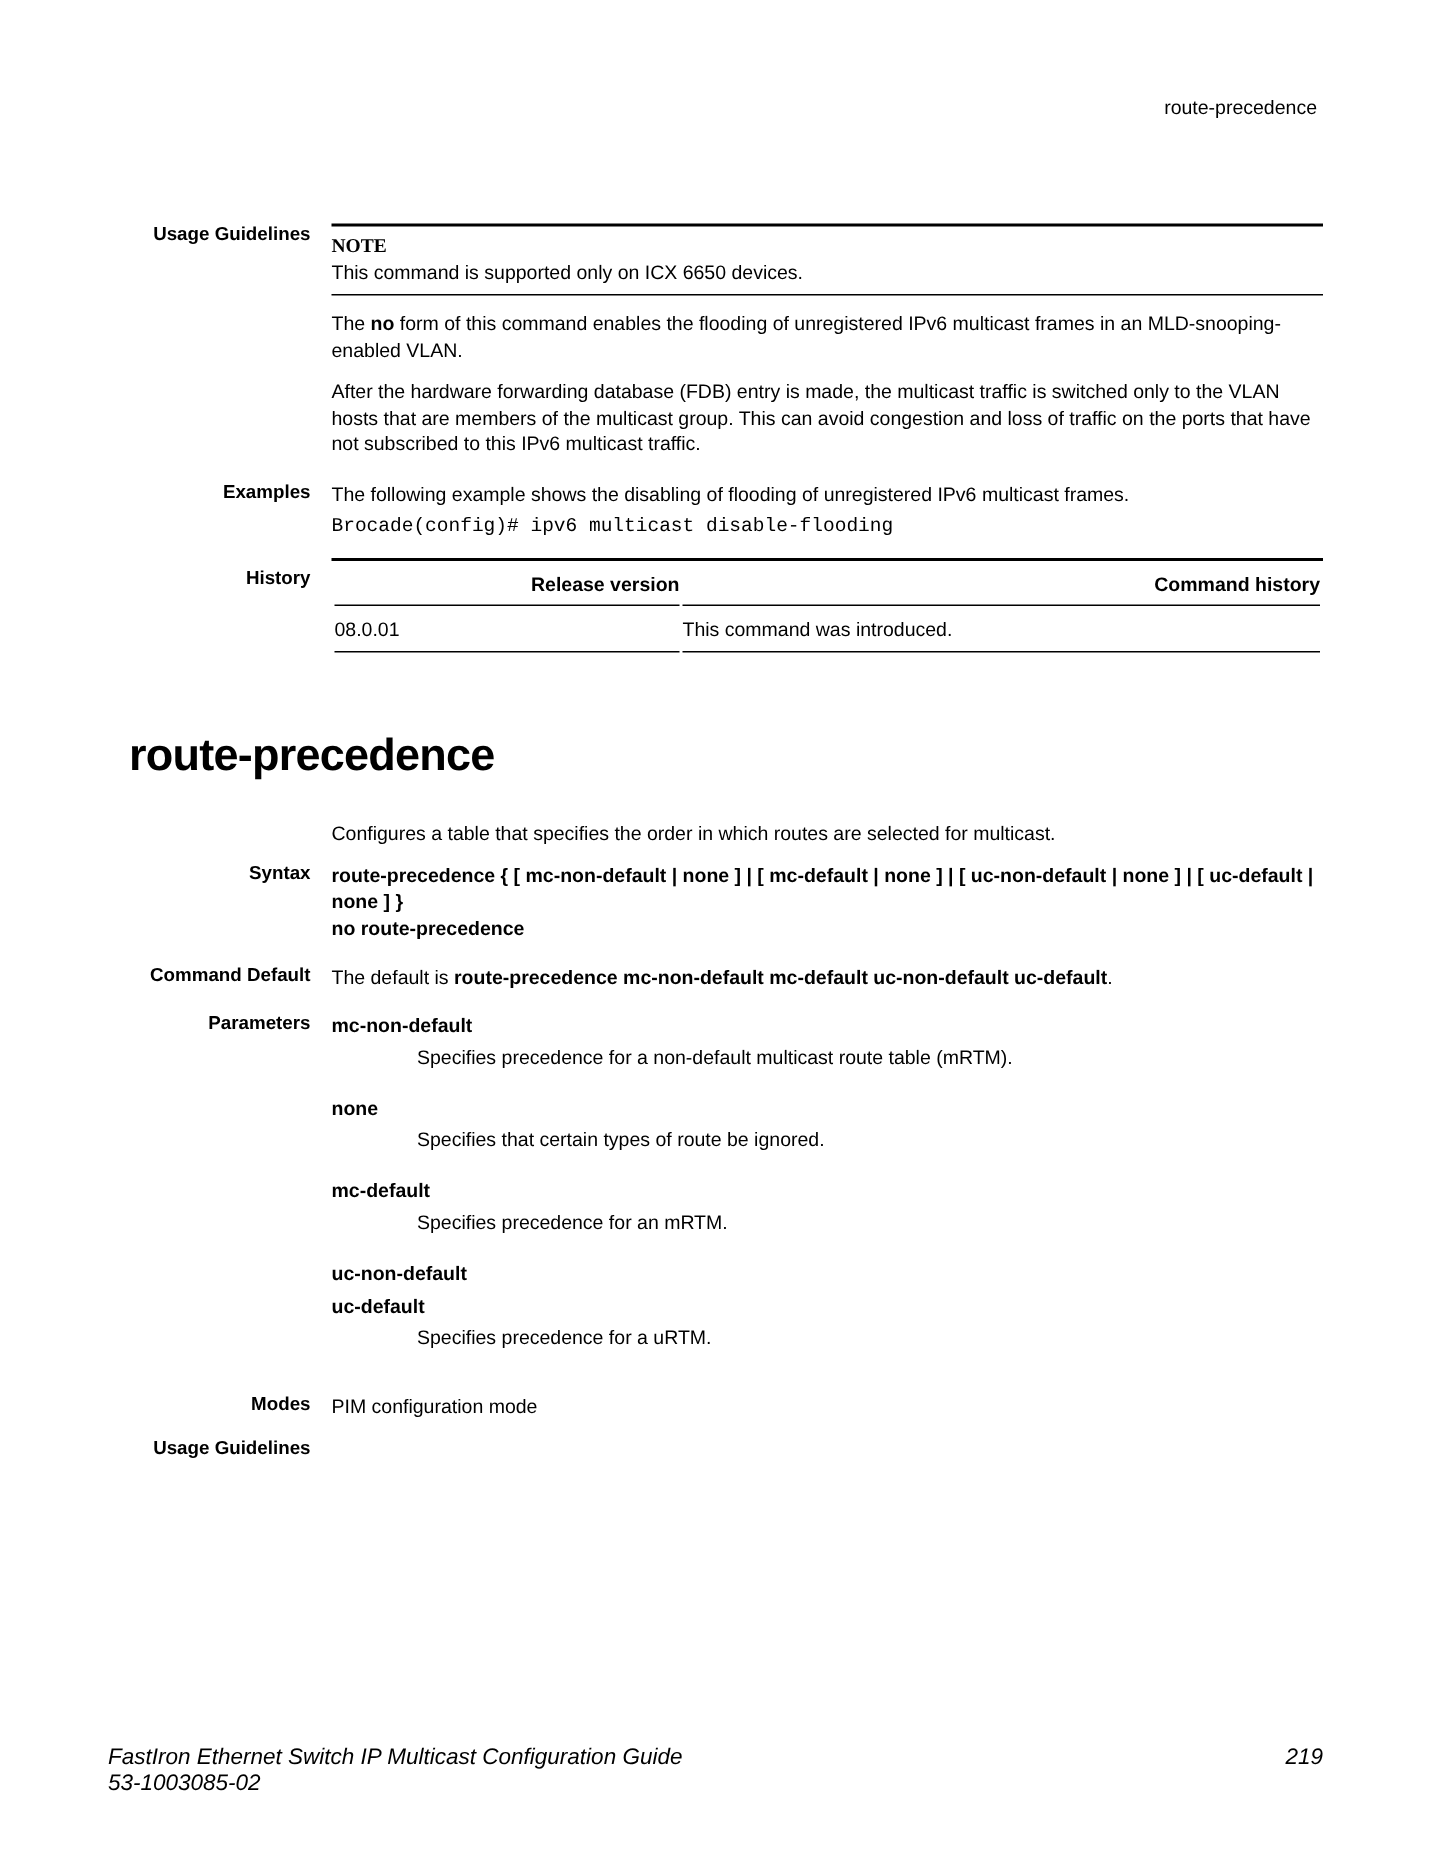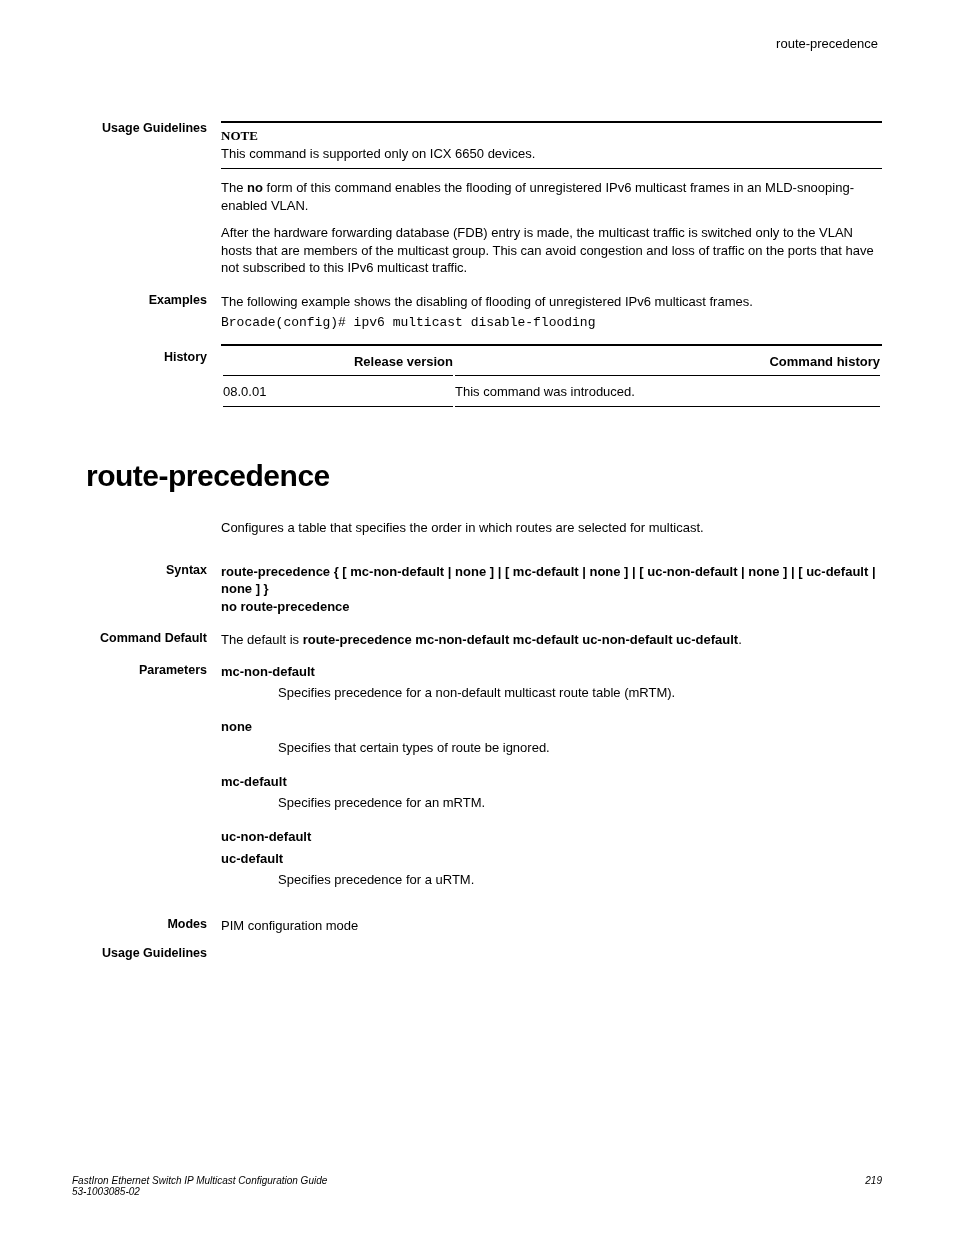--- a/index.html
+++ b/index.html
@@ -8,21 +8,21 @@
     color: #000;
     margin: 0;
     padding: 0;
     background: #fff;
   }
   .page {
     width: 954px;
     height: 1235px;
     position: relative;
     box-sizing: border-box;
-    padding: 36px 72px 40px 72px;
+    padding: 64px 72px 40px 72px;
   }
   .header-right {
     text-align: right;
     font-size: 13px;
     margin-bottom: 70px;
     padding-right: 4px;
   }
   .row {
     display: flex;
     margin-bottom: 6px;
@@ -93,21 +93,21 @@
   .param-desc {
     margin-left: 57px;
     margin-bottom: 16px;
   }
   .footer {
     position: absolute;
     bottom: 38px;
     left: 72px;
     right: 72px;
     font-style: italic;
-    font-size: 10px;
+    font-size: 15px;
     display: flex;
     justify-content: space-between;
     gap: 48px;
   }
   .footer .pnum {
     font-style: italic;
   }
   .bold { font-weight: bold; }
 </style>
 </head>
@@ -153,21 +153,21 @@
             <td>08.0.01</td>
             <td>This command was introduced.</td>
           </tr>
         </tbody>
       </table>
     </div>
   </div>
 
   <h1 class="cmd-title">route-precedence</h1>
 
-  <div class="row" style="margin-bottom:26px;">
+  <div class="row" style="margin-bottom:10px;">
     <div class="label-col"></div>
     <div class="content-col">Configures a table that specifies the order in which routes are selected for multicast.</div>
   </div>
 
   <div class="row" style="margin-bottom:2px;">
     <div class="label-col">Syntax</div>
     <div class="content-col">
       <div class="bold" style="">route-precedence { [ mc-non-default | none ] | [ mc-default | none ] | [ uc-non-default | none ] | [ uc-default | none ] }</div>
       <div class="bold" style="margin-bottom:14px;">no route-precedence</div>
     </div>

